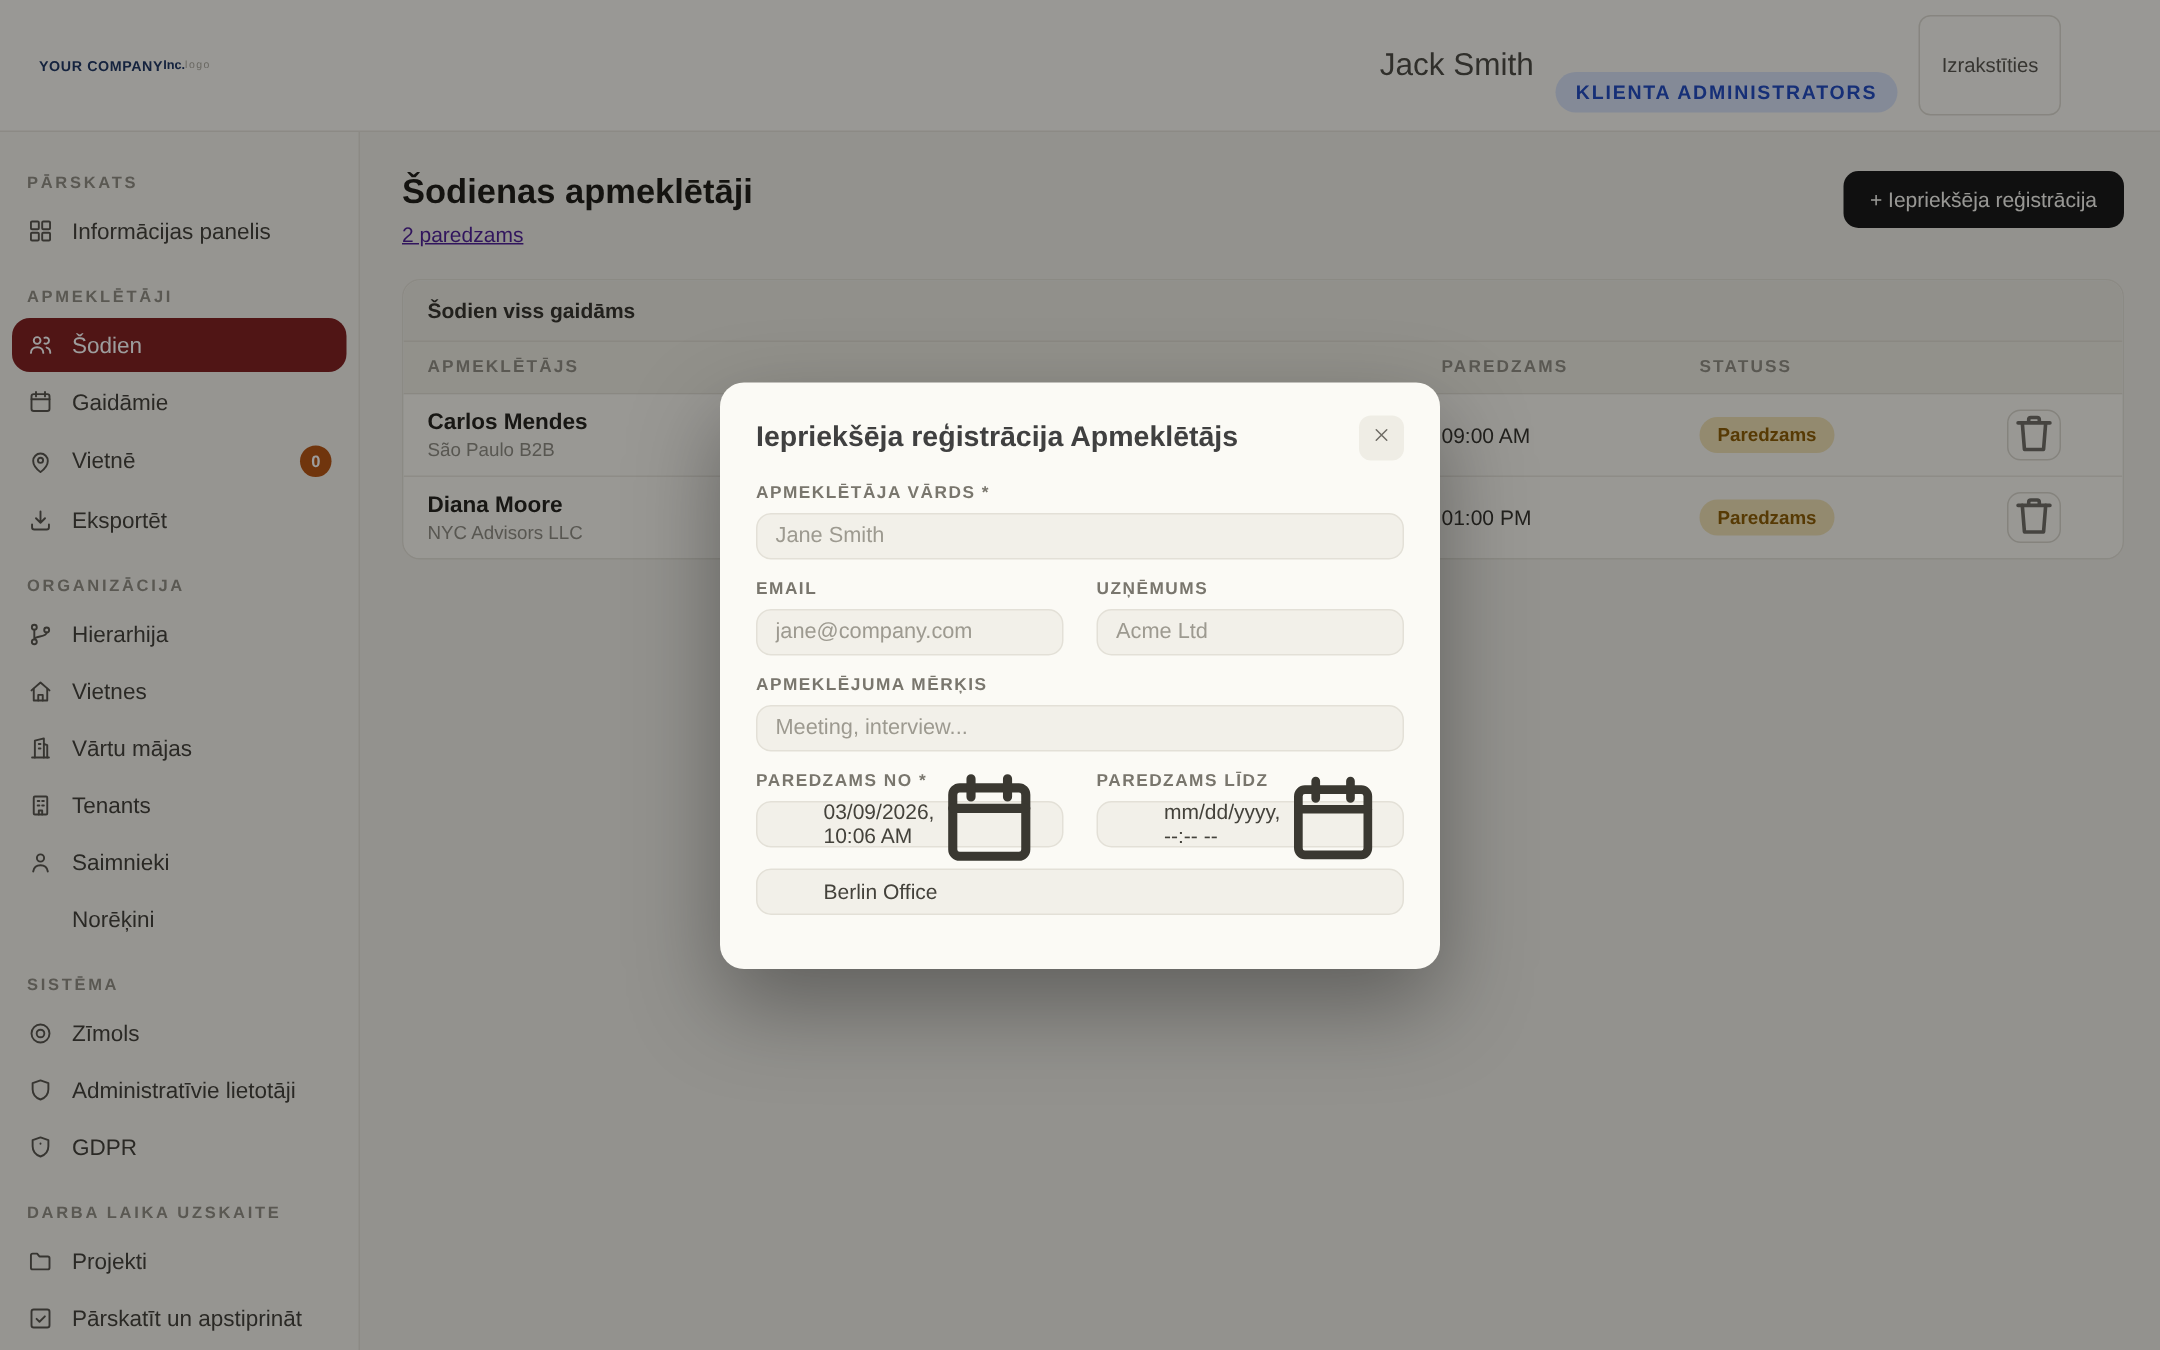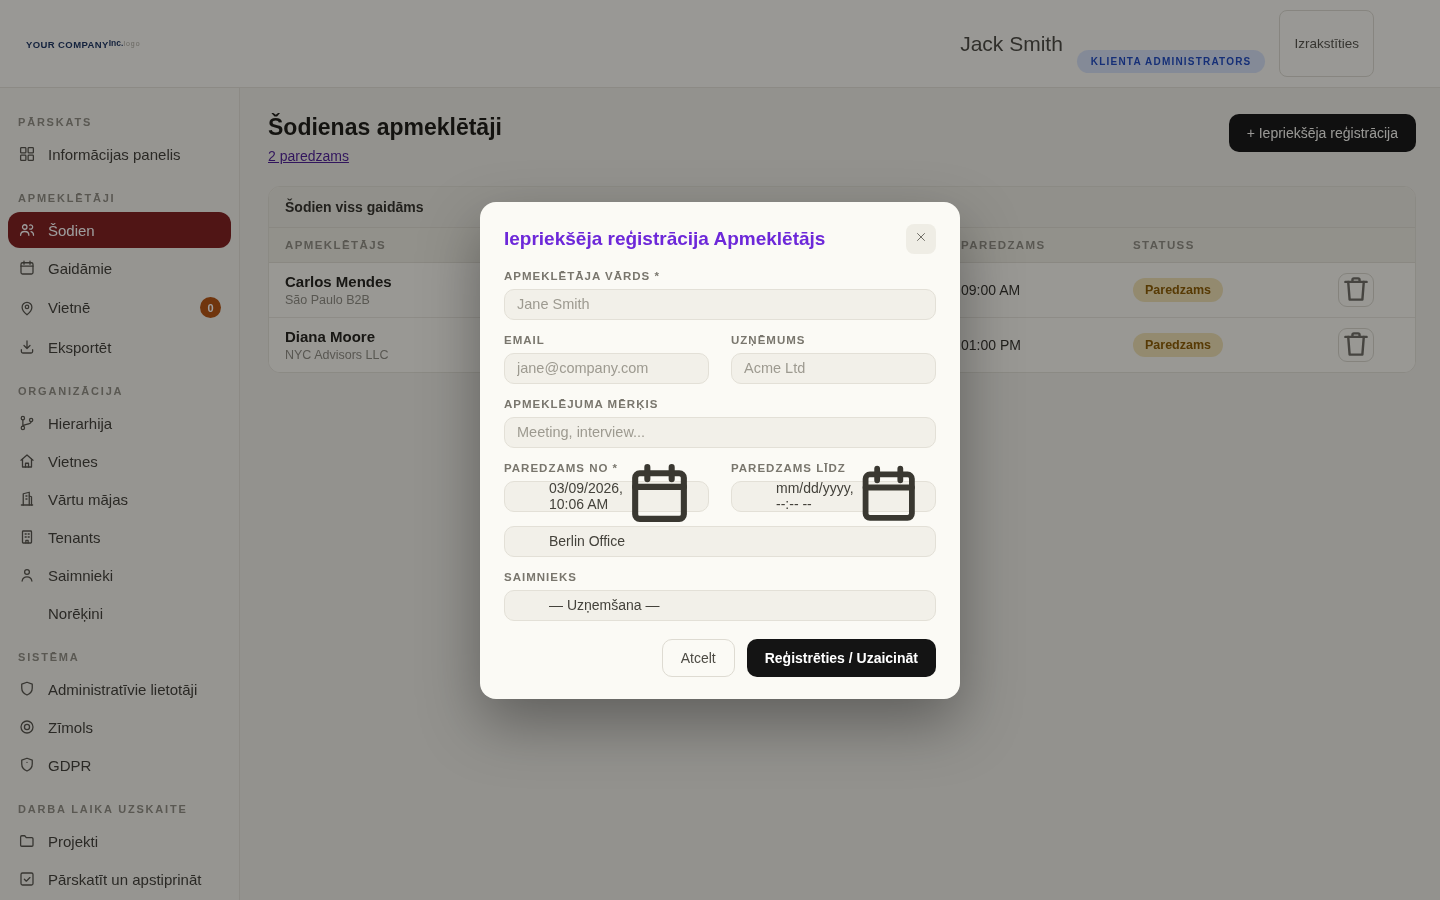--- a/index.html
+++ b/index.html
@@ -11,21 +11,21 @@
   
   .topbar { height:88px; background:#f8f7f2; border-bottom:1px solid #e3e0d7;
             display:flex; align-items:center; justify-content:space-between; padding:0 66px 0 26px; }
   .logo-wrap { display:flex; align-items:center; width:70px; }
   .logo-mark { width:34px; height:34px; }
   .logo-name { font-size:9.5px; font-weight:700; letter-spacing:.4px; color:#1d3461; margin-top:2px; white-space:nowrap; }
   .logo-inc  { font-size:8.5px; font-weight:700; color:#1d3461; line-height:1.1; }
   .logo-cap  { font-size:7px; color:#a9a69c; letter-spacing:1px; }
   .topbar-right { display:flex; align-items:center; gap:14px; }
   .user-name { font-size:21px; color:#4a4841; }
-  .role-badge { background:#d6e0f5; color:#1e49c0; font-size:10px; font-weight:700;
+  .role-badge { background:#d6e0f5; color:#1e49c0; font-size:13px; font-weight:700;
                 letter-spacing:1.2px; padding:6px 14px; border-radius:999px;margin-top:36px; }
   .logout-btn { border:1px solid #dbd8cf; background:transparent; color:#55534c; font-size:13.5px;
                 padding:25px 14px; border-radius:8px; cursor:pointer; font-family:inherit; }
 
   
   .shell { display:flex; height:812px; }
   .sidebar { width:240px; background:#f4f2ec; border-right:1px solid #e3e0d7; padding:8px 0 0 0; overflow:hidden; }
   .side-section-label { font-size:11px; font-weight:700; letter-spacing:1.8px; color:#8f8d83;
                         margin:20px 18px 8px 18px; }
   .side-item { display:flex; align-items:center; gap:12px; margin:2px 8px; padding:9px 10px;
@@ -61,21 +61,21 @@
   .row-del { width:36px; height:34px; border:1px solid #d7d4ca; background:transparent; border-radius:9px;
              display:flex; align-items:center; justify-content:center; color:#6e6c64; cursor:pointer; margin:0 auto; }
   .row-del svg { width:15px; height:15px; }
 
   
   .overlay { position:absolute; inset:0; background:rgba(10,10,10,.40); z-index:50; }
   .modal-layer { position:absolute; inset:0; display:flex; align-items:center; justify-content:center; z-index:60; }
   .modal { width:480px; background:#fbfaf5; border-radius:16px; padding:22px 24px;
            box-shadow:0 24px 60px rgba(0,0,0,.35); }
   .modal-head { display:flex; align-items:center; justify-content:space-between; margin-bottom:16px; }
-  .modal-title { font-size:19px; font-weight:700; color:#6d28d9; }
+  .modal-title { font-size:19px; font-weight:700; color:#404040; }
   .modal-close { width:30px; height:30px; border:none; background:#efede5; border-radius:8px; color:#6e6c64;
                  font-size:15px; display:flex; align-items:center; justify-content:center; cursor:pointer; }
   .fgroup { margin-bottom:14px; }
   .flabel { font-size:11.5px; font-weight:700; letter-spacing:1px; color:#79766d; margin-bottom:7px; }
   .f-input, .f-fake { width:100%; height:31px; background:#f2f0e9; border:1px solid #e3e0d7; border-radius:10px;
              padding:0 12px; font-size:14.5px; color:#3a3831; font-family:inherit; display:flex; align-items:center; }
   input.f-input::placeholder { color:#9d9a90; }
   .f-fake { justify-content:space-between; cursor:pointer;padding-left:44px; }
   .f-fake .dt-text { color:#44423b; font-size:14px; }
   .f-fake svg { width:15px; height:15px; color:#3a3831; flex:0 0 15px; }
@@ -230,33 +230,33 @@
       </div>
       <div class="side-item">
         <span class="nav-ic"></span>
         <span>Norēķini</span>
       </div>
 
       <div class="side-section-label">SISTĒMA</div>
       <div class="side-item">
         <span class="nav-ic">
             <svg class="ic" viewBox="0 0 24 24">
-              <path d="M12 3l7 2.5v5.3c0 4.6-2.9 7.7-7 9.2-4.1-1.5-7-4.6-7-9.2V5.5z"></path>
-            </svg>
-          </span>
-        <span>Administratīvie lietotāji</span>
-      </div>
-      <div class="side-item">
-        <span class="nav-ic">
-            <svg class="ic" viewBox="0 0 24 24">
               <circle cx="12" cy="12" r="8"></circle>
               <circle cx="12" cy="12" r="3.4"></circle>
             </svg>
           </span>
         <span>Zīmols</span>
+      </div>
+      <div class="side-item">
+        <span class="nav-ic">
+            <svg class="ic" viewBox="0 0 24 24">
+              <path d="M12 3l7 2.5v5.3c0 4.6-2.9 7.7-7 9.2-4.1-1.5-7-4.6-7-9.2V5.5z"></path>
+            </svg>
+          </span>
+        <span>Administratīvie lietotāji</span>
       </div>
       <div class="side-item">
         <span class="nav-ic">
             <svg class="ic" viewBox="0 0 24 24">
               <path d="M12 3l7 2.5v5.3c0 4.6-2.9 7.7-7 9.2-4.1-1.5-7-4.6-7-9.2V5.5z"></path>
               <path d="M12 8.5v.1"></path>
             </svg>
           </span>
         <span>GDPR</span>
       </div>
@@ -396,26 +396,16 @@
           </div>
         </div>
       </div>
 
       <div class="fgroup">
         <div class="f-fake">
           <span class="dt-text">Berlin Office</span>
         </div>
       </div>
 
-      <div class="fgroup">
-        <div class="flabel">SAIMNIEKS</div>
-        <div class="f-fake">
-          <span class="dt-text">— Uzņemšana —</span>
-        </div>
-      </div>
-
-      <div class="modal-actions">
-        <button class="btn-ghost">Atcelt</button>
-        <button class="btn-dark">Reģistrēties / Uzaicināt</button>
-      </div>
+
     </div>
   </div>
 </div>
 
 </body></html>

